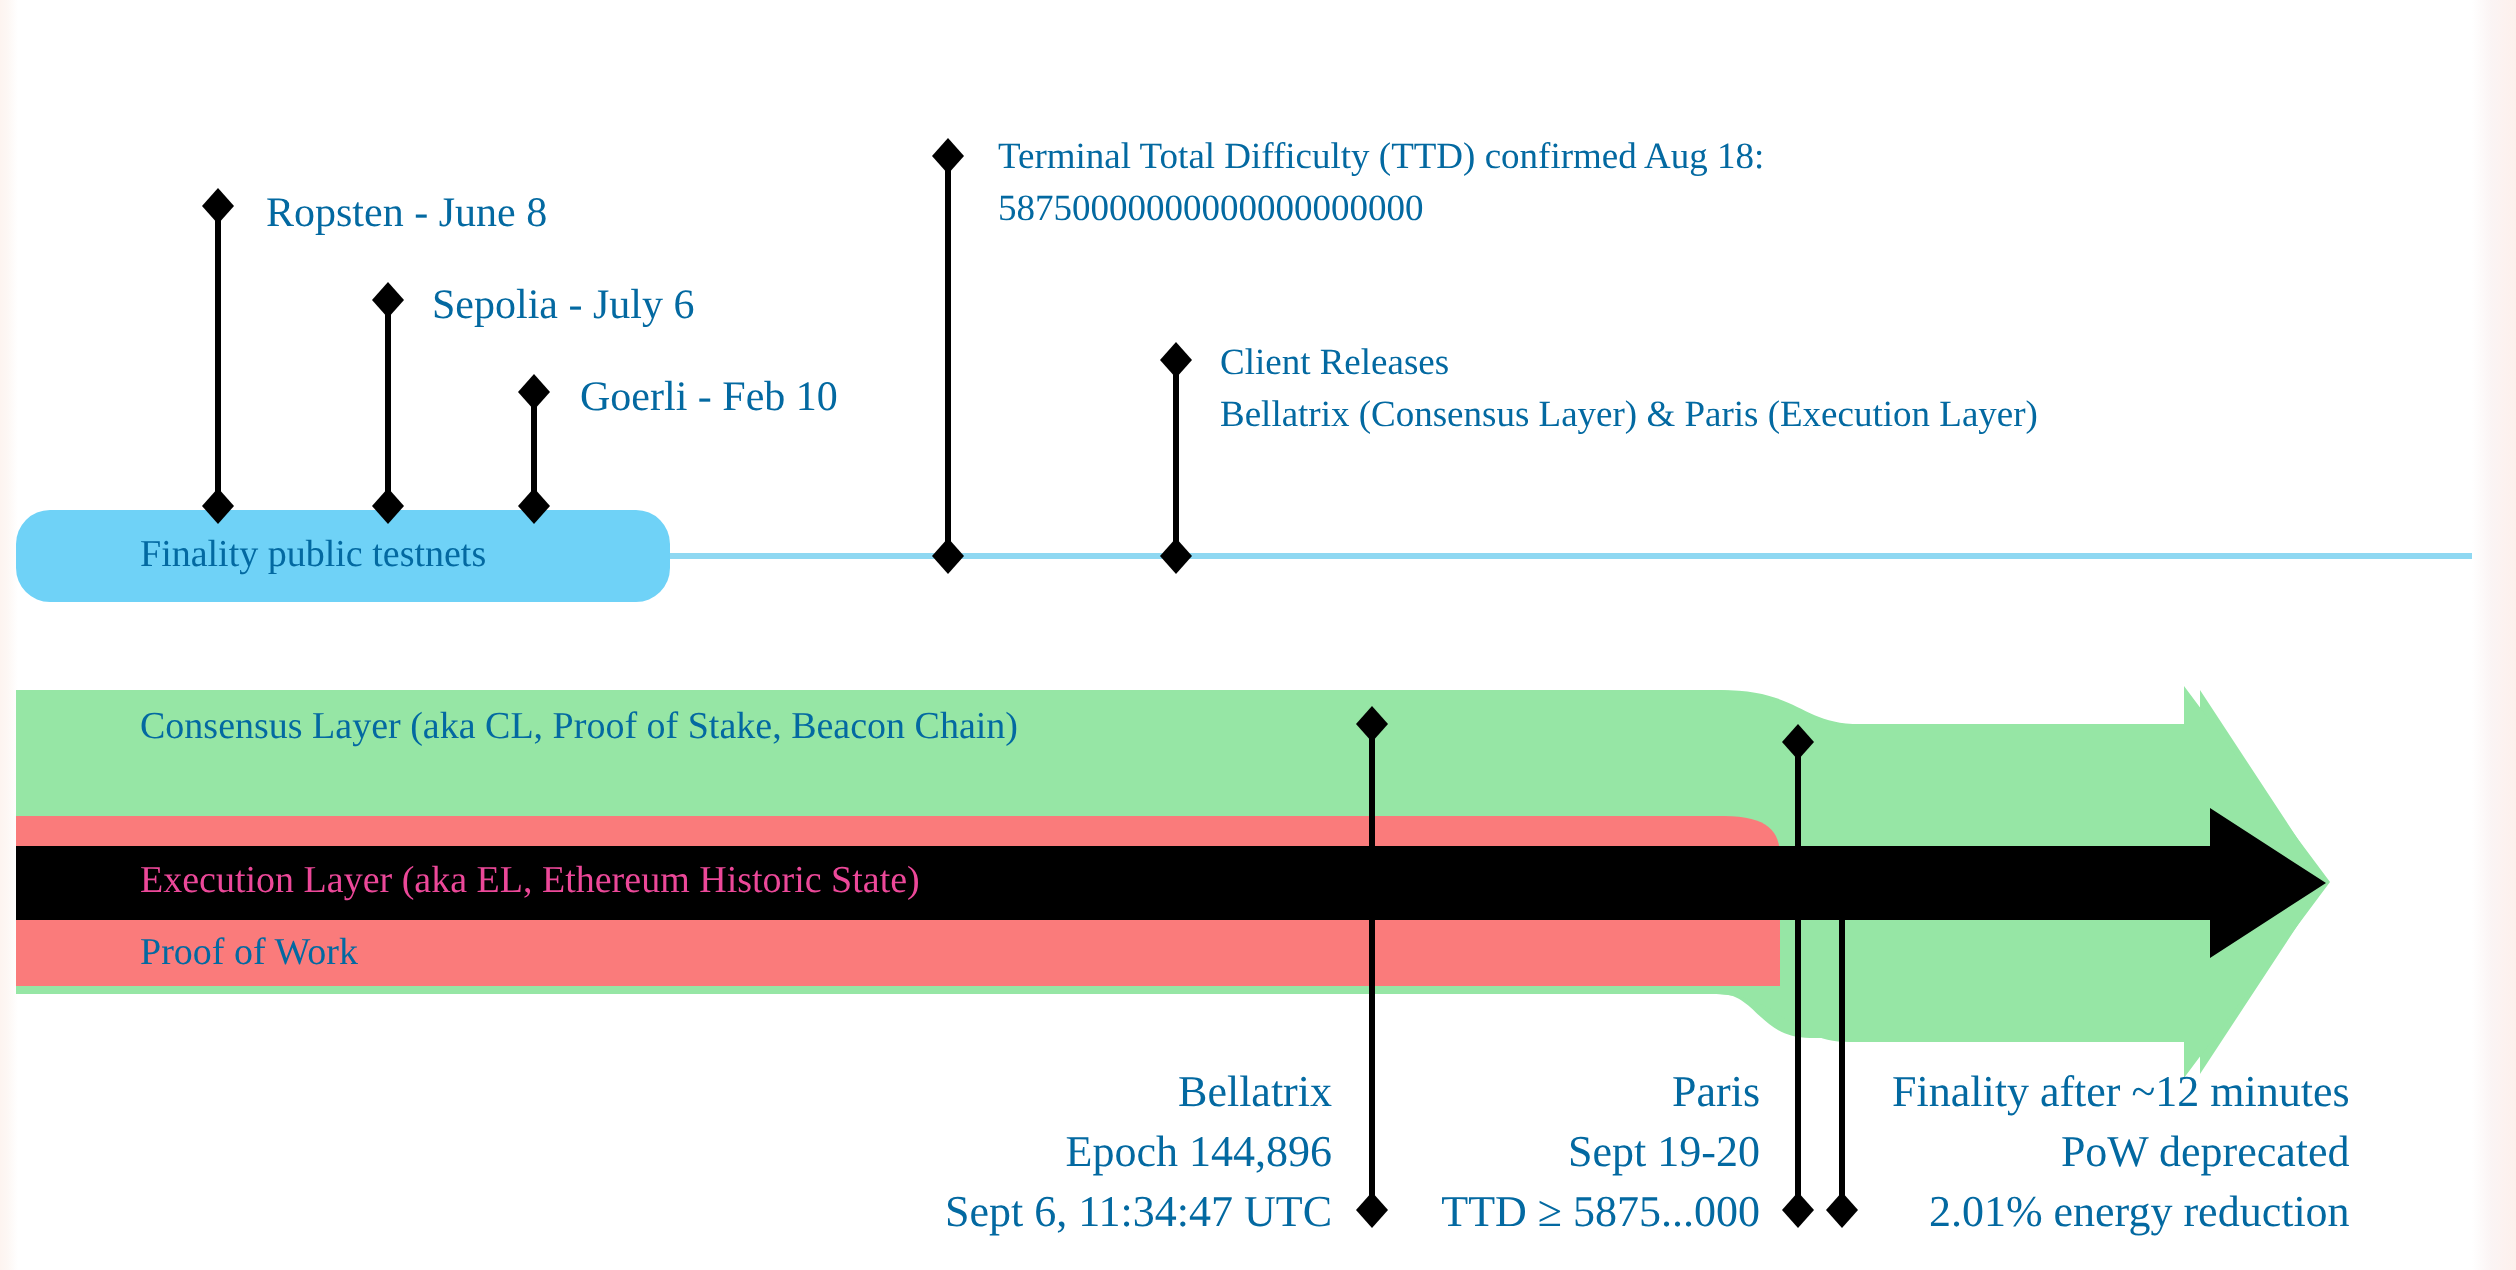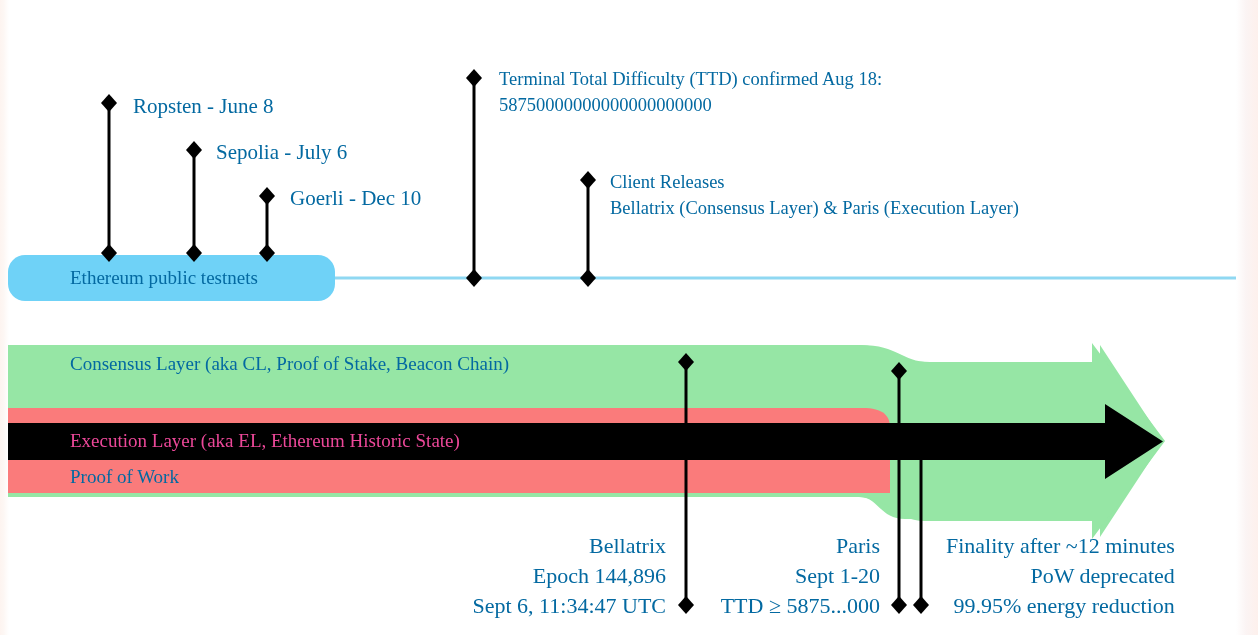--- a/index.html
+++ b/index.html
@@ -142,51 +142,51 @@
 
     <line x1="921" y1="455" x2="921" y2="605" stroke="#000" stroke-width="3"></line>
     <use href="#diamond" x="921" y="605"></use>
 
   </svg>
 
   <div class="lbl milestone-label" style="left:133px;top:94px;">Ropsten - June 8</div>
 
   <div class="lbl milestone-label" style="left:216px;top:140px;">Sepolia - July 6</div>
 
-  <div class="lbl milestone-label" style="left:290px;top:186px;">Goerli - Dec 10</div>
+  <div class="lbl milestone-label" style="left:290px;top:186px;">Goerli - Feb 10</div>
 
   <div class="lbl note-block" style="left:499px;top:66px;">
     <div>Terminal Total Difficulty (TTD) confirmed Aug 18:</div>
     <div>58750000000000000000000</div>
   </div>
 
   <div class="lbl note-block" style="left:610px;top:169px;">
     <div>Client Releases</div>
     <div>Bellatrix (Consensus Layer) &amp; Paris (Execution Layer)</div>
   </div>
 
-  <div class="lbl bar-label" style="left:70px;top:267px;">Ethereum public testnets</div>
+  <div class="lbl bar-label" style="left:70px;top:267px;">Finality public testnets</div>
 
   <div class="lbl bar-label" style="left:70px;top:353px;">Consensus Layer (aka CL, Proof of Stake, Beacon Chain)</div>
 
   <div class="lbl bar-label on-dark" style="left:70px;top:430px;">Execution Layer (aka EL, Ethereum Historic State)</div>
 
   <div class="lbl bar-label" style="left:70px;top:466px;">Proof of Work</div>
 
   <div class="lbl foot-note" style="left:441px;top:531px;width:225px;">
     <div>Bellatrix</div>
     <div>Epoch 144,896</div>
     <div>Sept 6, 11:34:47 UTC</div>
   </div>
 
   <div class="lbl foot-note" style="left:705px;top:531px;width:175px;">
     <div>Paris</div>
-    <div>Sept 1-20</div>
+    <div>Sept 19-20</div>
     <div>TTD ≥ 5875...000</div>
   </div>
 
   <div class="lbl foot-note left-align" style="left:946px;top:531px;">
     <div>Finality after ~12 minutes</div>
     <div>PoW deprecated</div>
-    <div>99.95% energy reduction</div>
+    <div>2.01% energy reduction</div>
   </div>
 
 </div>
 
 </body></html>

